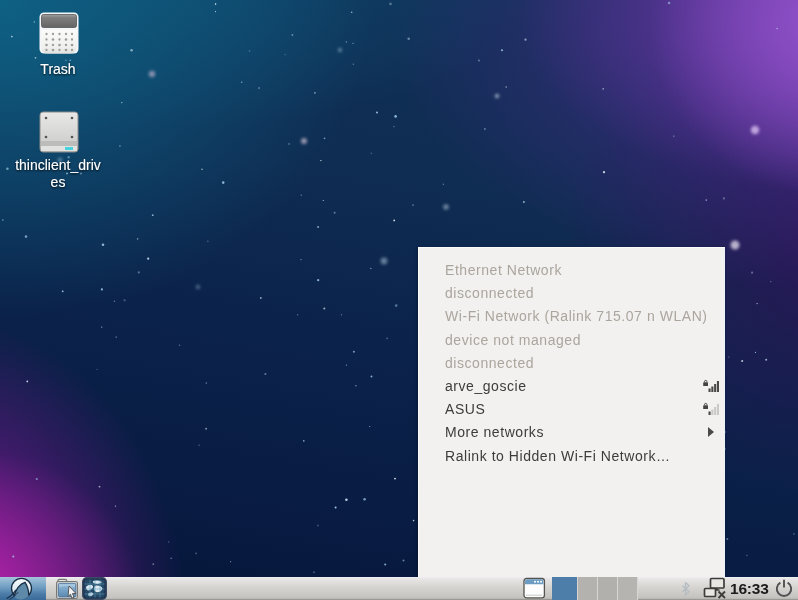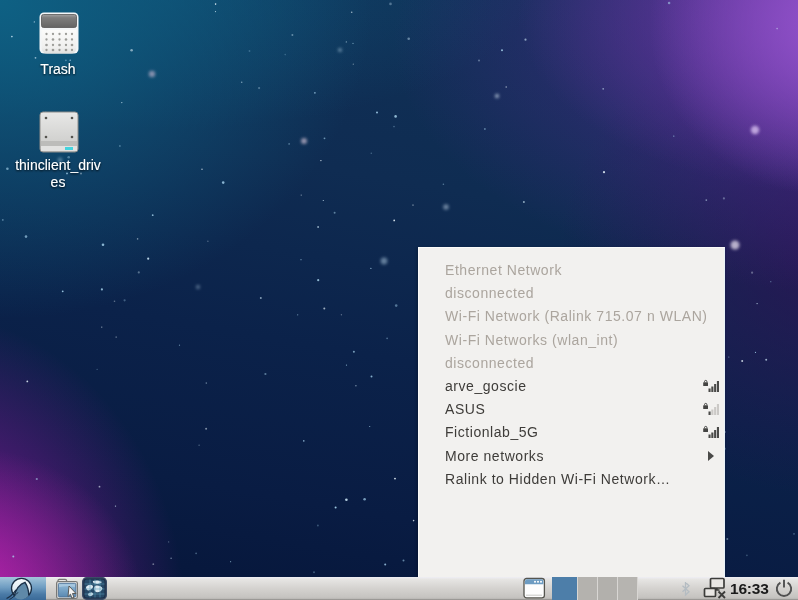--- a/index.html
+++ b/index.html
@@ -300,46 +300,38 @@
       <text x="55" y="15">thinclient_driv</text>
       <text x="55" y="32">es</text>
         </g>
     </svg>
   </div>
 
   <div id="menu">
     <div class="mi dis">Ethernet Network</div>
     <div class="mi dis">disconnected</div>
     <div class="mi dis">Wi-Fi Network (Ralink 715.07 n WLAN)</div>
-    <div class="mi dis">Wi-Fi Networks (wlan_int)</div>
+    <div class="mi dis">device not managed</div>
     <div class="mi dis">disconnected</div>
     <div class="mi">arve_goscie<svg class="sig" width="17" height="14">
           <path d="M2.5 3.2 V2.6 a1.2 1.2 0 0 1 2.4 0 V3.2" fill="none" stroke="#444442" stroke-width="1"></path>
           <rect x="1.2" y="3.2" width="4.8" height="3.8" rx="0.5" fill="#444442"></rect>
           <rect x="6.5" y="9.5" width="2.1" height="3.5" fill="#4a4a48"></rect>
           <rect x="9.3" y="7.5" width="2.1" height="5.5" fill="#4a4a48"></rect>
           <rect x="12.1" y="5" width="2.1" height="8" fill="#4a4a48"></rect>
           <rect x="14.9" y="2" width="2.1" height="11" fill="#4a4a48"></rect>
         </svg></div>
     <div class="mi">ASUS<svg class="sig" width="17" height="14">
           <path d="M2.5 3.2 V2.6 a1.2 1.2 0 0 1 2.4 0 V3.2" fill="none" stroke="#444442" stroke-width="1"></path>
           <rect x="1.2" y="3.2" width="4.8" height="3.8" rx="0.5" fill="#444442"></rect>
           <rect x="6.5" y="9.5" width="2.1" height="3.5" fill="#4a4a48"></rect>
           <rect x="9.3" y="7.5" width="2.1" height="5.5" fill="#cbc9c6"></rect>
           <rect x="12.1" y="5" width="2.1" height="8" fill="#cbc9c6"></rect>
           <rect x="14.9" y="2" width="2.1" height="11" fill="#cbc9c6"></rect>
         </svg></div>
-    <div class="mi">Fictionlab_5G<svg class="sig" width="17" height="14">
-          <path d="M2.5 3.2 V2.6 a1.2 1.2 0 0 1 2.4 0 V3.2" fill="none" stroke="#444442" stroke-width="1"></path>
-          <rect x="1.2" y="3.2" width="4.8" height="3.8" rx="0.5" fill="#444442"></rect>
-          <rect x="6.5" y="9.5" width="2.1" height="3.5" fill="#4a4a48"></rect>
-          <rect x="9.3" y="7.5" width="2.1" height="5.5" fill="#4a4a48"></rect>
-          <rect x="12.1" y="5" width="2.1" height="8" fill="#4a4a48"></rect>
-          <rect x="14.9" y="2" width="2.1" height="11" fill="#4a4a48"></rect>
-        </svg></div>
     <div class="mi">More networks<span class="arrow"></span></div>
     <div class="mi">Ralink to Hidden Wi-Fi Network…</div>
   </div>
 
   <div id="taskbar">
     <div id="startbtn">
       <svg width="46" height="23">
         <defs>
             <linearGradient id="lxg" x1="0" y1="0" x2="0" y2="1">
           <stop offset="0" stop-color="#f6fafc"></stop>

